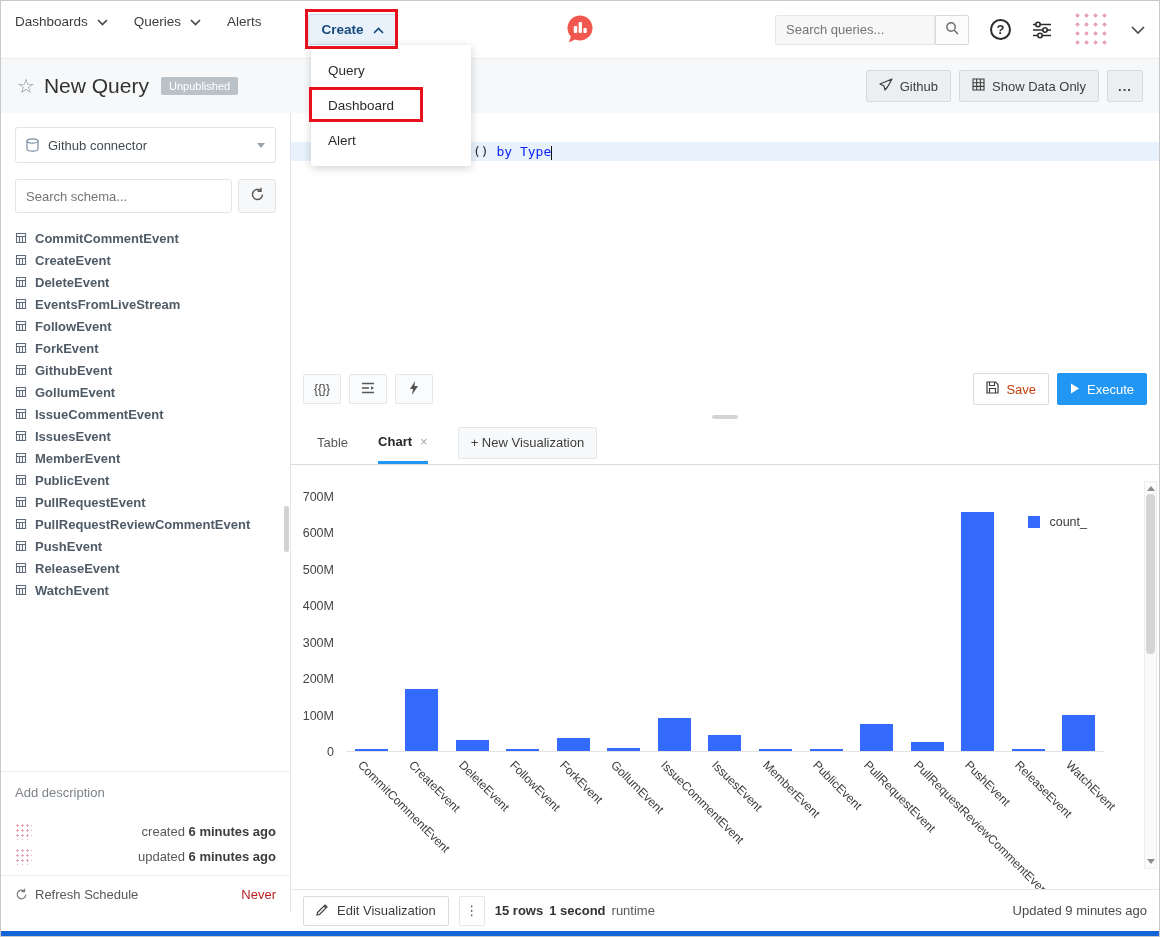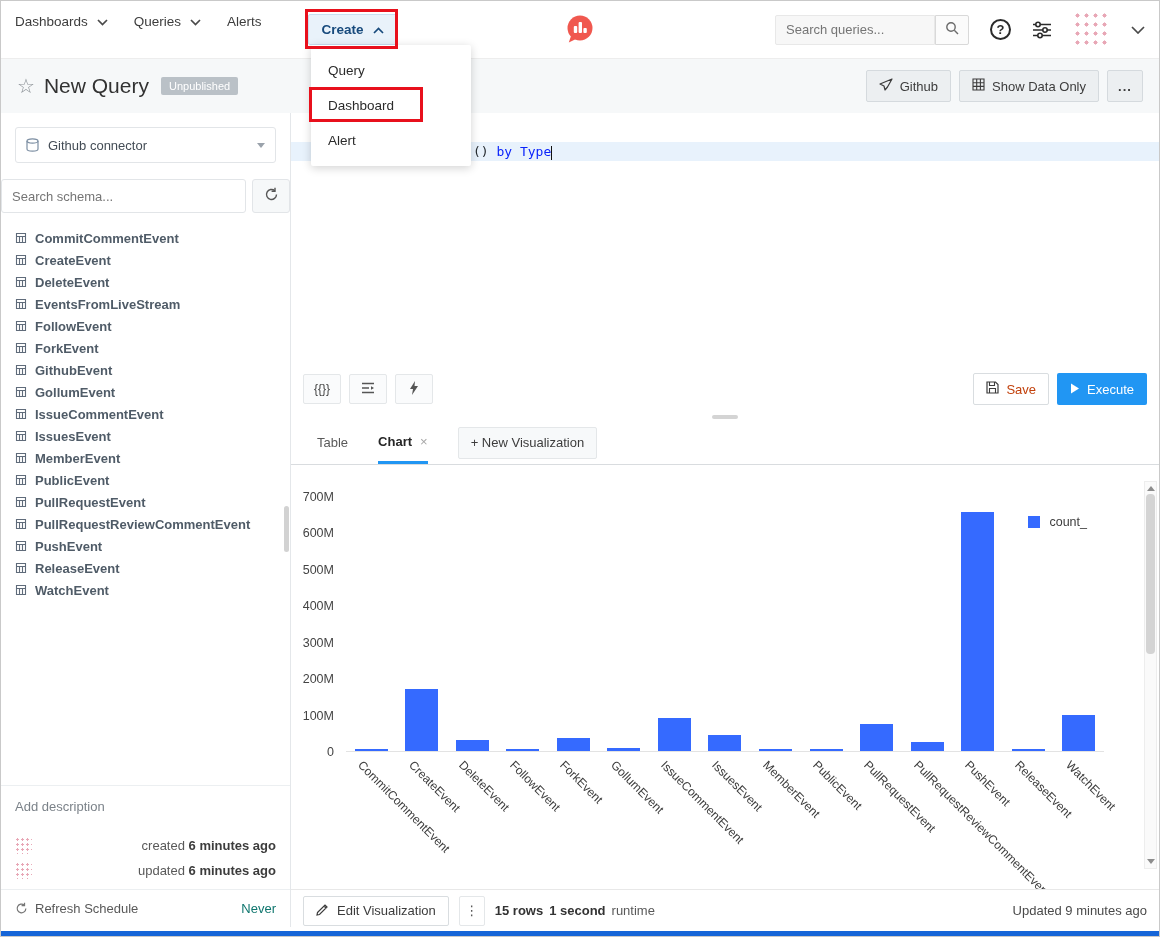--- a/index.html
+++ b/index.html
@@ -24,37 +24,37 @@
   
   .pagehead{position:absolute;top:58px;left:0;right:0;height:54px;background:#f6f8f9;display:flex;align-items:center;padding:0 16px;}
   .star{font-size:20px;color:#8b9196;margin-right:9px;cursor:pointer;}
   .title{font-size:21px;font-weight:500;color:#323232;text-align:right;}
   .badge{margin-left:12px;background:#bac1c7;color:#fff;font-size:11px;padding:3px 8px;border-radius:2px;}
   .head-right{margin-left:auto;display:flex;gap:8px;align-items:center;}
   .hbtn{display:flex;align-items:center;gap:7px;height:32px;padding:0 12px;background:#eceff1;border:1px solid #d5dade;color:#3c3c3c;font-size:13px;border-radius:2px;cursor:pointer;}
   .hbtn.more{width:36px;justify-content:center;font-weight:700;letter-spacing:1px;}
 
   
-  .sidebar{position:absolute;top:112px;left:0;width:290px;bottom:9px;background:#fff;border-right:1px solid #e4e7ea;display:flex;flex-direction:column;}
+  .sidebar{position:absolute;top:112px;left:0;width:290px;bottom:23px;background:#fff;border-right:1px solid #e4e7ea;display:flex;flex-direction:column;}
   .ds-select{margin:14px 14px 0;height:36px;border:1px solid #e2e5e8;border-radius:3px;display:flex;align-items:center;padding:0 10px;gap:9px;font-size:13px;color:#434c55;cursor:pointer;}
   .caret{margin-left:auto;width:0;height:0;border-left:4.5px solid transparent;border-right:4.5px solid transparent;border-top:5px solid #9aa2ab;}
-  .schema-search{margin:16px 0 0;display:flex;gap:6px;}
+  .schema-search{margin:16px 14px 0;display:flex;gap:6px;}
   .schema-search input{flex:1;height:34px;border:1px solid #e2e5e8;border-radius:3px;padding:0 10px;font-size:13px;color:#333;outline:none;}
   .refresh-btn{width:38px;height:34px;border:1px solid #e2e5e8;background:#f6f8f9;border-radius:3px;display:flex;align-items:center;justify-content:center;cursor:pointer;}
   .schema-list{margin-top:10px;flex:1;overflow:hidden;position:relative;padding:4px 0;}
   .schema-row{display:flex;align-items:center;gap:8px;padding:0 14px;height:22px;font-size:13px;font-weight:600;color:#4f5b67;cursor:pointer;}
   .schema-icon{display:flex;align-items:center;}
   .schema-scroll-thumb{position:absolute;right:1px;top:283px;width:5px;height:46px;background:#d2d2d2;border-radius:3px;}
   .desc-block{border-top:1px solid #eceff1;padding:13px 14px;font-size:13px;color:#7b8289;cursor:text;}
   .meta-block{padding:2px 14px 10px;}
   .meta-row{display:flex;align-items:center;margin-top:8px;font-size:13px;color:#595959;}
   .meta-text{margin-left:auto;}
   .meta-val{font-weight:700;color:#3c3c3c;}
   .sched-row{border-top:1px solid #eceff1;height:38px;display:flex;align-items:center;padding:0 14px;font-size:13px;color:#595959;gap:7px;}
-  .sched-val{margin-left:auto;color:#0f766e;cursor:pointer;}
+  .sched-val{margin-left:auto;color:#b91c1c;cursor:pointer;}
 
   
   .main{position:absolute;top:112px;left:290px;right:0;bottom:5px;display:flex;flex-direction:column;background:#fff;}
   .editor{height:253px;position:relative;font-family:"DejaVu Sans Mono",monospace;cursor:text;}
   .codeline{position:absolute;top:29px;left:0;right:0;height:19px;line-height:19px;background:#e8f2fc;white-space:pre;font-size:13px;padding-left:182px;}
   .tok-plain{color:#24292e;}
   .tok-kw,.tok-type{color:#0b24fb;}
   .cursor{display:inline-block;width:1px;height:14px;background:#111;vertical-align:middle;}
   .ed-toolbar{height:46px;display:flex;align-items:center;padding:0 12px;gap:8px;}
   .tbtn{min-width:38px;height:30px;border:1px solid #e4e7e9;background:#fafbfc;border-radius:2px;display:flex;align-items:center;justify-content:center;font-size:12px;color:#444;cursor:pointer;}

